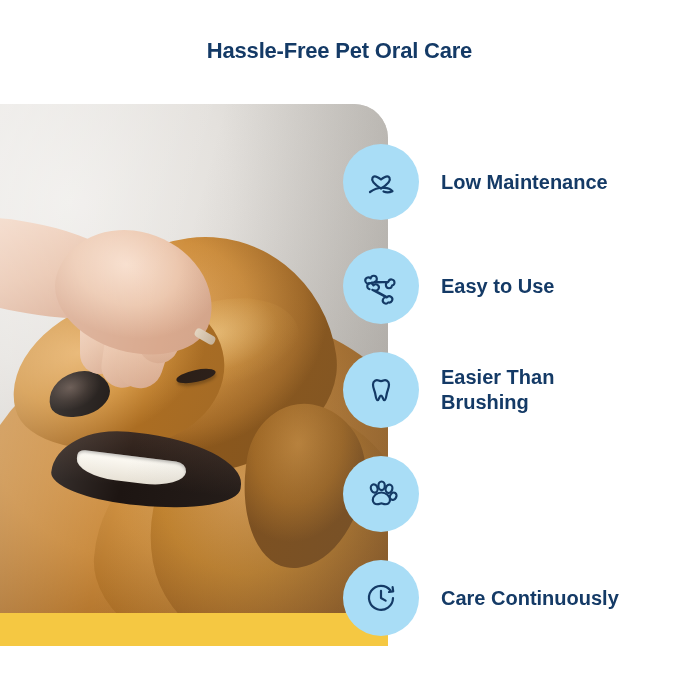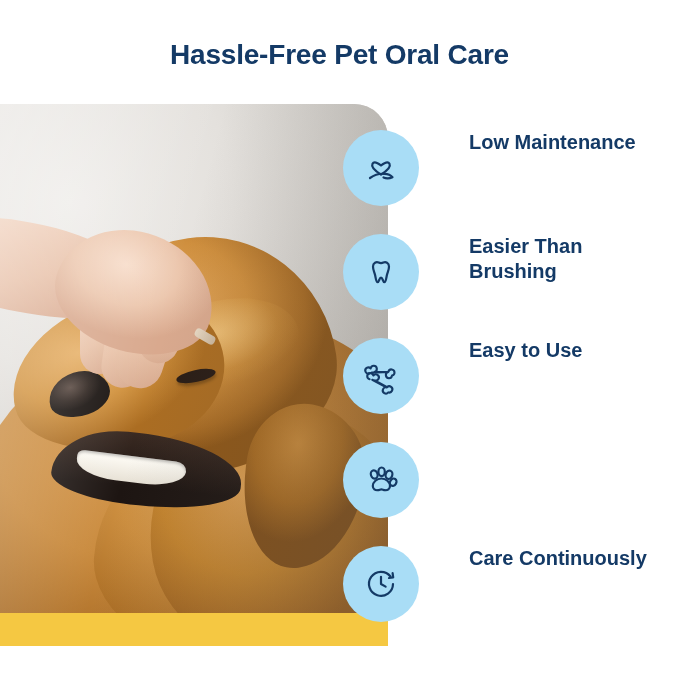--- a/index.html
+++ b/index.html
@@ -20,21 +20,21 @@
     background: #ffffff;
     overflow: hidden;
   }
   
   .title {
     position: absolute;
     top: 38px;
     left: 0;
     width: 679px;
     text-align: center;
-    font-size: 28px;
+    font-size: 22px;
     font-weight: bold;
     color: #143a66;
     letter-spacing: -0.2px;
     line-height: 1.2;
   }
   
   .photo {
     position: absolute;
     left: 0;
     top: 104px;
@@ -221,22 +221,22 @@
   }
   
   .features {
     position: absolute;
     left: 343px;
     top: 130px;
     width: 336px;
   }
   .feature {
     display: flex;
+    align-items: center;
     height: 104px;
-    gap: 28px;
   }
   .icon-circle {
     flex: 0 0 auto;
     width: 76px;
     height: 76px;
     border-radius: 50%;
     background: #a9ddf6;
     display: flex;
     align-items: center;
     justify-content: center;
@@ -292,44 +292,44 @@
           <path d="M22 19.5 C22 19.5 15.5 14 13.5 17.8 C11.8 21 16.3 25 22 28.6 C27.7 25 32.2 21 30.5 17.8 C28.5 14 22 19.5 22 19.5 Z"></path>
           <path d="M11 32 C16 28.5 21 27.5 25 27.8"></path>
           <path d="M25.5 27.8 C29 27.9 32 29.4 33.5 31.2 C30.5 32.6 27 32.6 24.5 31.5"></path>
         </svg>
       </div>
       <div class="feature-label">Low Maintenance</div>
     </div>
 
     <div class="feature">
       <div class="icon-circle">
-        <svg width="44" height="44" viewBox="0 0 44 44" fill="none" stroke="#143a66" stroke-width="2.2" stroke-linecap="round" stroke-linejoin="round">
-          <path d="M14 16.5 C14 12.8 17.4 11.5 19.6 12.6 C21 13.3 23 13.3 24.4 12.6 C26.6 11.5 30 12.8 30 16.5 C30 20 28.6 21.8 27.8 25.5 C27.2 28.4 26.9 32.2 25.4 32.2 C23.8 32.2 23.8 27.6 22 27.6 C20.2 27.6 20.2 32.2 18.6 32.2 C17.1 32.2 16.8 28.4 16.2 25.5 C15.4 21.8 14 20 14 16.5 Z"></path>
-        </svg>
-      </div>
-      <div class="feature-label">Easier Than Brushing</div>
-    </div>
-
-    <div class="feature">
-      <div class="icon-circle">
         <svg width="46" height="46" viewBox="0 0 46 46" fill="none" stroke="#143a66" stroke-width="2.1" stroke-linecap="round" stroke-linejoin="round">
           <g transform="rotate(-14 23 18)">
             <path d="M11 17.6 a3.1 3.1 0 1 1 2.6 -4.6 a3.1 3.1 0 1 1 2.7 4.3 L30 20.5 a3.1 3.1 0 1 1 2.6 4.6 a3.1 3.1 0 1 1 -2.8 -4.3 L13.7 17.4"></path>
           </g>
           <g transform="rotate(16 23 30)">
             <path d="M11 29.5 a3.1 3.1 0 1 1 2.6 -4.6 a3.1 3.1 0 1 1 2.7 4.3 L30 32.4 a3.1 3.1 0 1 1 2.6 4.6 a3.1 3.1 0 1 1 -2.8 -4.3 L13.7 29.3"></path>
           </g>
         </svg>
       </div>
       <div class="feature-label">Easy to Use</div>
     </div>
 
     <div class="feature">
       <div class="icon-circle">
         <svg width="44" height="44" viewBox="0 0 44 44" fill="none" stroke="#143a66" stroke-width="2.2" stroke-linecap="round" stroke-linejoin="round">
+          <path d="M14 16.5 C14 12.8 17.4 11.5 19.6 12.6 C21 13.3 23 13.3 24.4 12.6 C26.6 11.5 30 12.8 30 16.5 C30 20 28.6 21.8 27.8 25.5 C27.2 28.4 26.9 32.2 25.4 32.2 C23.8 32.2 23.8 27.6 22 27.6 C20.2 27.6 20.2 32.2 18.6 32.2 C17.1 32.2 16.8 28.4 16.2 25.5 C15.4 21.8 14 20 14 16.5 Z"></path>
+        </svg>
+      </div>
+      <div class="feature-label">Easier Than Brushing</div>
+    </div>
+
+    <div class="feature">
+      <div class="icon-circle">
+        <svg width="44" height="44" viewBox="0 0 44 44" fill="none" stroke="#143a66" stroke-width="2.2" stroke-linecap="round" stroke-linejoin="round">
           <ellipse cx="15.2" cy="16.5" rx="3.3" ry="4.2" transform="rotate(-18 15.2 16.5)"></ellipse>
           <ellipse cx="22.6" cy="13.8" rx="3.2" ry="4.3"></ellipse>
           <ellipse cx="30" cy="16.8" rx="3.3" ry="4.2" transform="rotate(18 30 16.8)"></ellipse>
           <ellipse cx="34.2" cy="24.2" rx="3.1" ry="3.8" transform="rotate(32 34.2 24.2)"></ellipse>
           <path d="M22.4 20.5 c-4.6 0 -8.6 3.6 -8.6 7.6 c0 3 2.5 4.4 5 4.1 c1.6 -0.2 2.6 -0.9 3.6 -0.9 c1 0 2 0.7 3.6 0.9 c2.5 0.3 5 -1.1 5 -4.1 c0 -4 -4 -7.6 -8.6 -7.6 Z"></path>
         </svg>
       </div>
     </div>
 
     <div class="feature">

